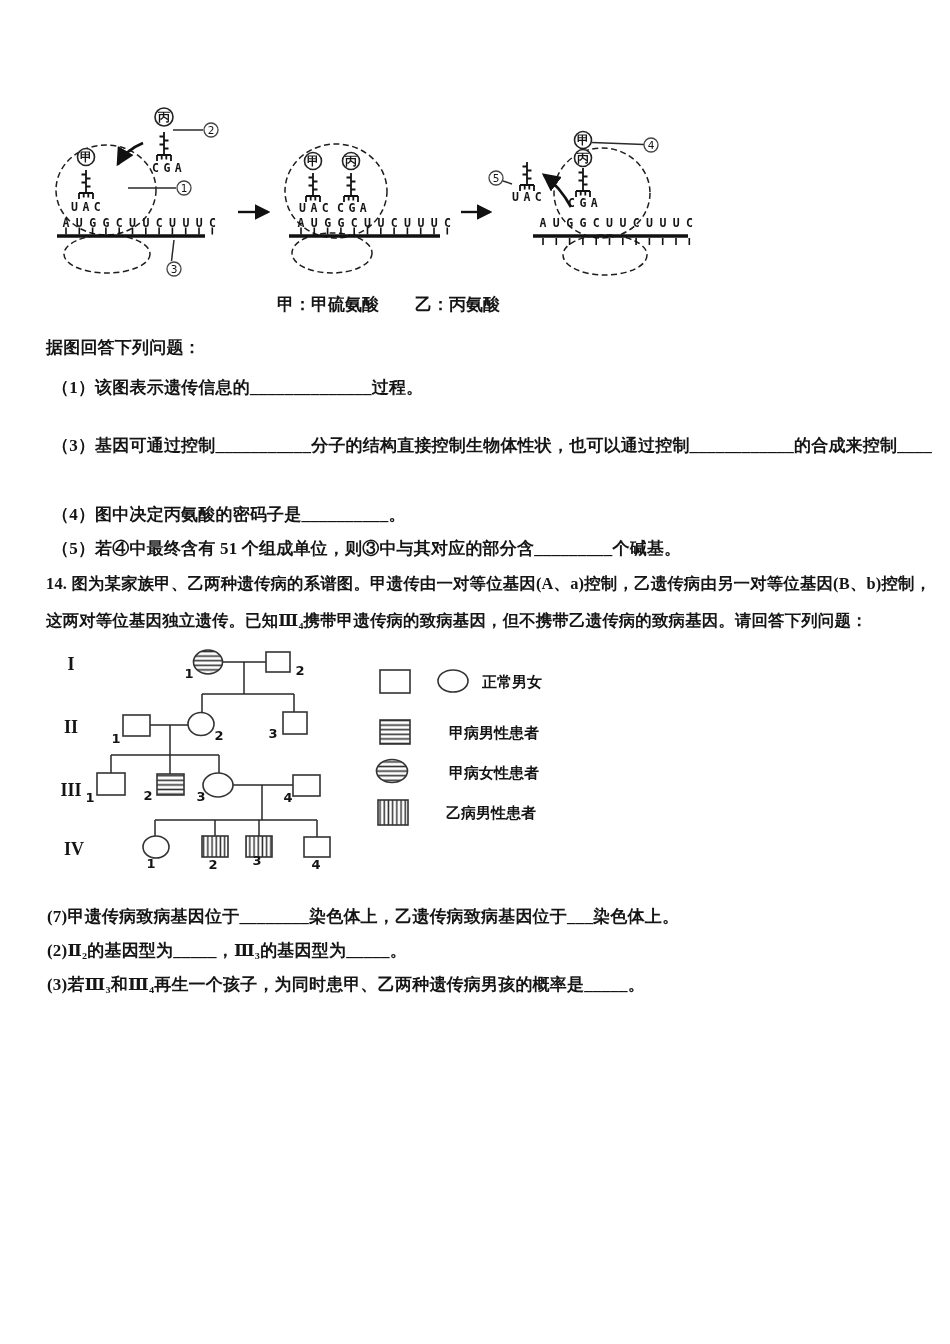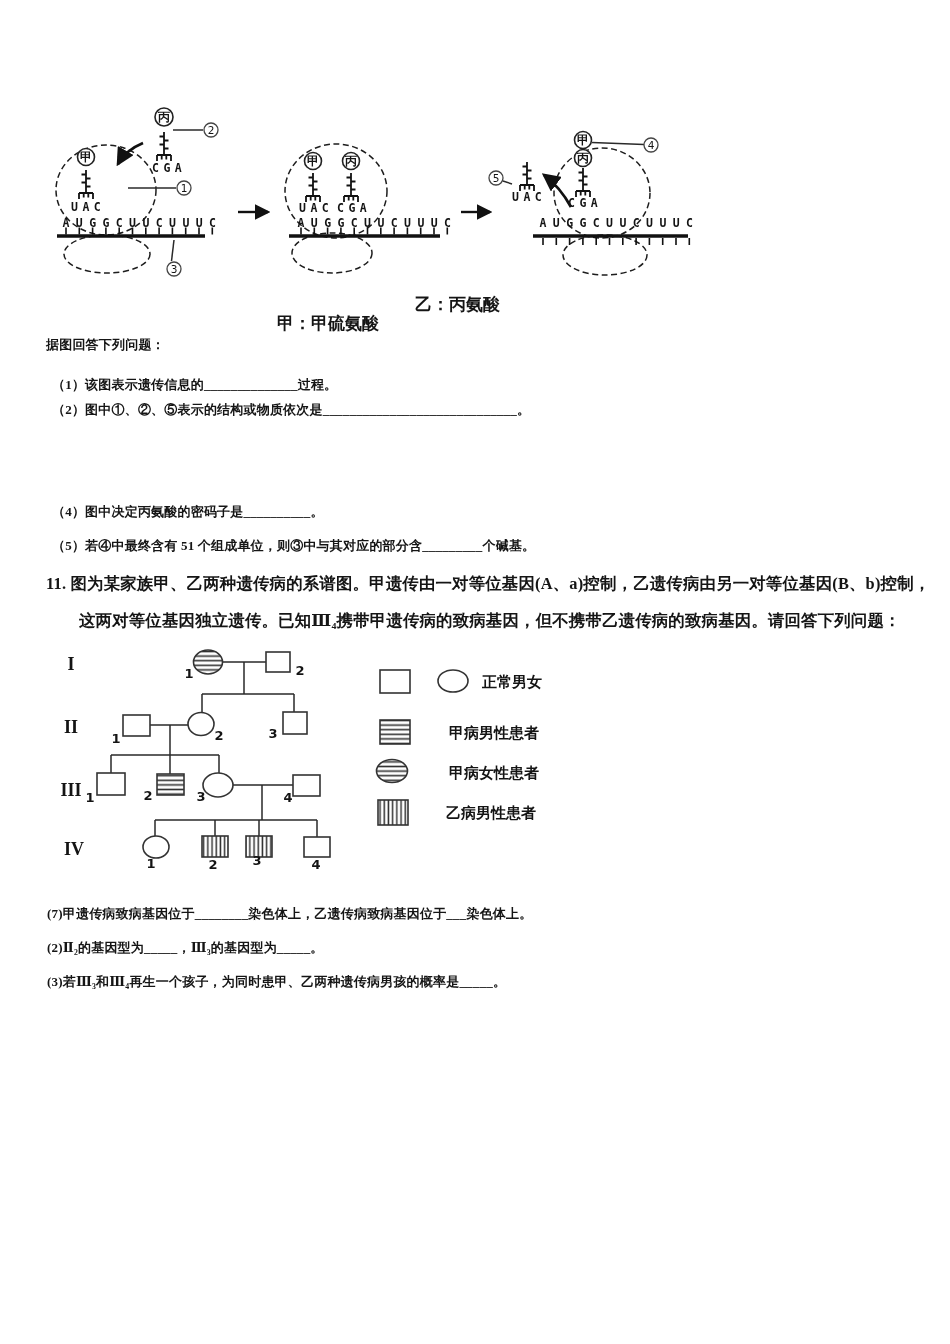--- a/index.html
+++ b/index.html
@@ -1,18 +1,18 @@
 <!DOCTYPE html>
 <html><head>
 <meta charset="utf-8">
 <style>
   html,body{margin:0;padding:0;background:#fff;}
   .page{position:relative;width:950px;height:1344px;background:#ffffff;overflow:hidden;
         font-family:"Liberation Serif","DejaVu Serif",serif;color:#111;}
-  .tline{position:absolute;font-size:13px;font-weight:bold;white-space:pre;letter-spacing:0.2px;color:#151515;}
+  .tline{position:absolute;font-size:17px;font-weight:bold;white-space:pre;letter-spacing:0.2px;color:#151515;}
   .tline.small{font-size:16.4px;}
   .cap{position:absolute;font-size:17px;font-weight:bold;white-space:pre;color:#151515;}
   svg{position:absolute;left:0;overflow:visible;}
   .fig-translation{top:95px;}
   .fig-pedigree{top:640px;}
   svg text{fill:#141414;}
   .seq{font-family:"DejaVu Sans Mono",monospace;font-weight:bold;font-size:11.5px;letter-spacing:6.4px;}
   .anti{font-family:"DejaVu Sans Mono",monospace;font-weight:bold;font-size:11.5px;letter-spacing:4.5px;}
   .aa{font-family:"DejaVu Sans","Liberation Sans",sans-serif;font-weight:bold;font-size:12px;}
   .cnum{font-family:"DejaVu Sans","Liberation Sans",sans-serif;font-size:10.5px;}
@@ -103,31 +103,31 @@
       <circle cx="583" cy="63" r="8.5" fill="#fff" stroke="#222" stroke-width="1.6"></circle>
       <text class="aa" x="583" y="67" text-anchor="middle">丙</text>
       <circle cx="583" cy="45" r="8.5" fill="#fff" stroke="#222" stroke-width="1.6"></circle>
       <text class="aa" x="583" y="49" text-anchor="middle">甲</text>
       <line class="ln" x1="592" y1="47.5" x2="644" y2="49.5" stroke-width="1.1"></line>
       <circle cx="651" cy="50" r="7" fill="#fff" stroke="#444" stroke-width="1.3"></circle>
       <text class="cnum" x="651" y="53.5" text-anchor="middle">4</text>
     </g>
   </svg>
 
-  <div class="cap" style="left:277px;top:293px;margin-top:19px;">甲：甲硫氨酸</div>
+  <div class="cap" style="left:277px;top:293px;">甲：甲硫氨酸</div>
   <div class="cap" style="left:415px;top:293px;">乙：丙氨酸</div>
 
   <div class="tline" style="left:46px;top:336px;">据图回答下列问题：</div>
   <div class="tline" style="left:52px;top:376px;">（1）该图表示遗传信息的______________过程。</div>
-  <div class="tline" style="left:52px;top:401px;">（2）图中①、②、⑤表示的结构或物质依次是_____________________________。</div>
+  <div class="tline" style="left:52px;top:434px;">（3）基因可通过控制___________分子的结构直接控制生物体性状，也可以通过控制____________的合成来控制____</div>
   <div class="tline" style="left:52px;top:503px;">（4）图中决定丙氨酸的密码子是__________。</div>
   <div class="tline" style="left:52px;top:537px;text-align:center;">（5）若④中最终含有 51 个组成单位，则③中与其对应的部分含_________个碱基。</div>
 
-  <div class="tline small" style="left:46px;top:573px;">11. 图为某家族甲、乙两种遗传病的系谱图。甲遗传由一对等位基因(A、a)控制，乙遗传病由另一对等位基因(B、b)控制，</div>
-  <div class="tline small" style="left:46px;top:610px;margin-left:33px;">这两对等位基因独立遗传。已知Ⅲ₄携带甲遗传病的致病基因，但不携带乙遗传病的致病基因。请回答下列问题：</div>
+  <div class="tline small" style="left:46px;top:573px;">14. 图为某家族甲、乙两种遗传病的系谱图。甲遗传由一对等位基因(A、a)控制，乙遗传病由另一对等位基因(B、b)控制，</div>
+  <div class="tline small" style="left:46px;top:610px;">这两对等位基因独立遗传。已知Ⅲ₄携带甲遗传病的致病基因，但不携带乙遗传病的致病基因。请回答下列问题：</div>
 
   <svg class="fig-pedigree" width="950" height="240" viewBox="0 0 950 240">
     <defs>
       <pattern id="hs" width="6" height="4.6" patternUnits="userSpaceOnUse">
         <rect width="6" height="4.6" fill="#fff"></rect>
           <rect y="1.5" width="6" height="1.6" fill="#333"></rect>
       </pattern>
       <pattern id="vs" width="4.2" height="6" patternUnits="userSpaceOnUse">
         <rect width="4.2" height="6" fill="#fff"></rect>
           <rect x="1.3" width="1.5" height="6" fill="#333"></rect>

